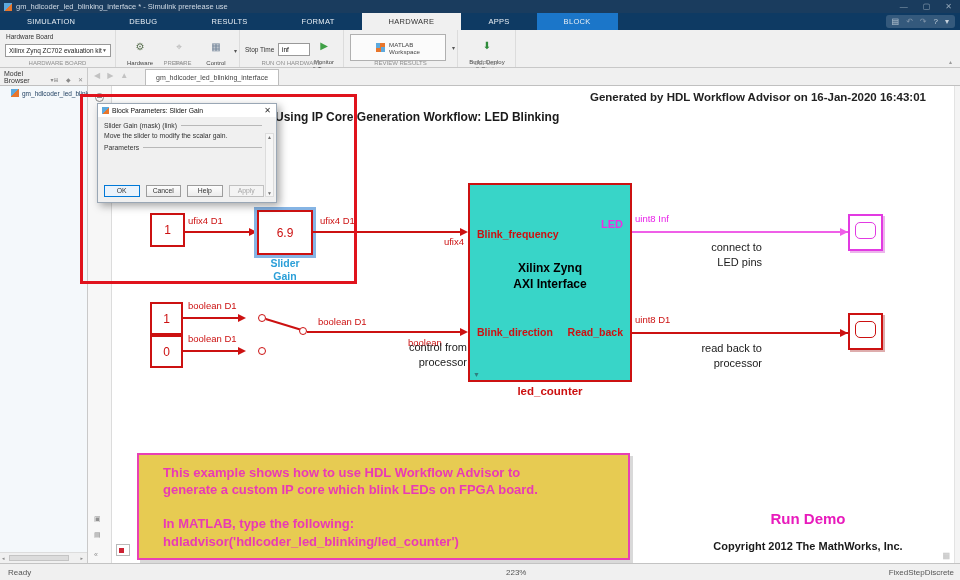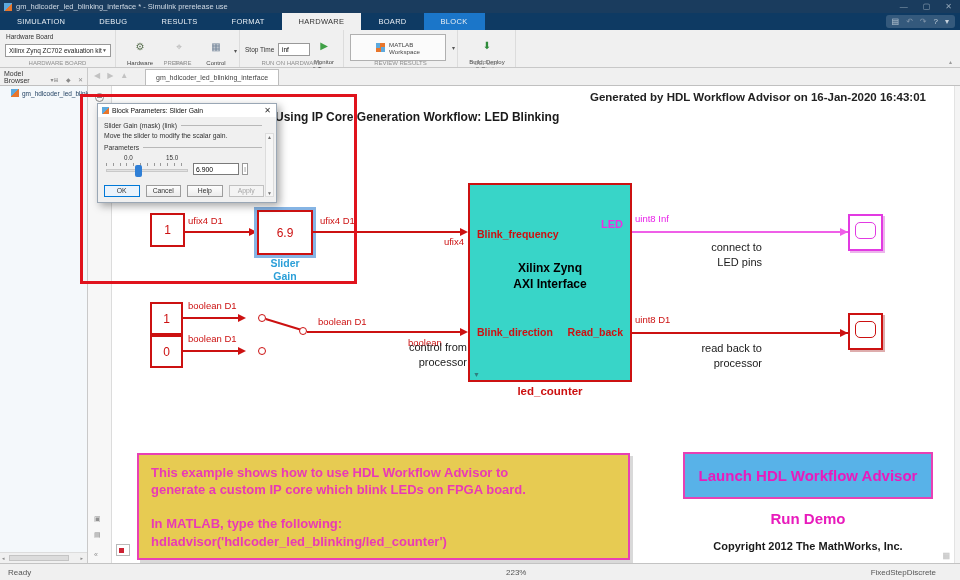--- a/index.html
+++ b/index.html
@@ -9,21 +9,21 @@
   .pre { white-space:pre-line; }
 
   
   .titlebar { height:13px; background:#1a3c5e; display:flex; align-items:center; padding:0 4px; }
   .titlebar .sl-icon { width:8px; height:8px; background:linear-gradient(135deg,#5da9dd 50%,#e8762c 50%); margin-right:4px; }
   .titlebar .t-text { color:#cfd9e4; font-size:7.5px; flex:1; white-space:nowrap; }
   .winbtns { display:flex; gap:15px; margin-right:4px; }
   .winbtns span { color:#93a6b8; font-size:8px; line-height:13px; cursor:default; }
 
   .tabstrip { height:17px; background:#0e3a63; display:flex; align-items:stretch; position:relative; }
-  .rtab { color:#e8eef4; font-size:7.5px; letter-spacing:.3px; line-height:17px; padding:0 17px; white-space:nowrap; }
+  .rtab { color:#e8eef4; font-size:7.5px; letter-spacing:.3px; line-height:17px; padding:0 27px; white-space:nowrap; }
   .rtab.active { background:#f0f0f0; color:#333; }
   .rtab.hl { background:#1b76c9; }
   .qa { position:absolute; right:5px; top:2px; height:13px; background:rgba(255,255,255,.16); border-radius:3px; display:flex; align-items:center; gap:7px; padding:0 6px; }
   .qa span { font-size:8px; color:#c6d2dd; line-height:13px; }
   .qa .dim { color:#7e93a9; }
 
   
   .ribbon { height:38px; background:#f0f0f0; border-bottom:1px solid #c8c8c8; display:flex; position:relative; }
   .rsec { position:relative; border-right:1px solid #dcdcdc; height:100%; }
   .rsec-label { position:absolute; bottom:1px; left:0; right:0; text-align:center; font-size:6px; color:#8f8f8f; white-space:nowrap; }
@@ -104,42 +104,42 @@
   .dlg-scroll .dn { position:absolute; bottom:0; left:0; right:0; text-align:center; font-size:5px; color:#707070; }
   .dlg-buttons { position:absolute; left:6px; right:12px; bottom:5px; display:flex; gap:6px; }
   .dbtn { flex:1; height:12px; font-size:6.8px; color:#333; background:linear-gradient(#fdfdfd,#ececec); border:1px solid #9c9c9c; text-align:center; line-height:10px; }
   .dbtn.ok { border:1px solid #0078d7; background:#eaf3fc; }
   .dbtn.apply { color:#a6a6a6; border-color:#c0c0c0; background:#f4f4f4; }
 
   
   .statusbar { height:17px; background:#f0f0f0; border-top:1px solid #c3c3c3; position:relative; font-size:8px; color:#555; }
   .st-ready { position:absolute; left:8px; top:4px; }
   .st-zoom { position:absolute; left:506px; top:4px; }
-  .st-solver { position:absolute; right:24px; top:4px; }
+  .st-solver { position:absolute; right:6px; top:4px; }
 </style>
 </head>
 <body>
 
 <div class="titlebar">
   <div class="sl-icon"></div>
   <div class="t-text">gm_hdlcoder_led_blinking_interface * - Simulink prerelease use</div>
   <div class="winbtns">
     <span>—</span>
     <span>▢</span>
     <span>✕</span>
   </div>
 </div>
 
 <div class="tabstrip">
   <div class="rtab">SIMULATION</div>
   <div class="rtab">DEBUG</div>
   <div class="rtab">RESULTS</div>
   <div class="rtab">FORMAT</div>
   <div class="rtab active">HARDWARE</div>
-  <div class="rtab">BOARD</div>
+  <div class="rtab">APPS</div>
   <div class="rtab hl">BLOCK</div>
   <div class="qa">
     <span>▤</span>
     <span class="dim">↶</span>
     <span class="dim">↷</span>
     <span>?</span>
     <span>▾</span>
   </div>
 </div>
 
@@ -301,27 +301,26 @@
 
     <div class="wire" style="left:520px; top:246px; width:216px"></div>
     <div class="arr" style="left:728px; top:243px"></div>
     <div class="siglab" style="left:523px; top:228px">uint8 D1</div>
     <div class="blacknote pre" style="left:510px; top:255px; width:140px">read back to
 processor</div>
     <div class="scope" style="left:736px; top:227px; border:2px solid #cc1111; box-shadow:2px 2px 0 rgba(160,20,20,.35)">
       <div class="inner" style="border:1.5px solid #cc1111"></div>
     </div>
 
-    <div class="abs pre" style="left:25px; top:367px; width:493px; height:107px; background:#e7cb52; border:2px solid #e840b4; box-shadow:3px 3px 0 rgba(0,0,0,.15); padding:9px 12px; font-size:13px; color:#e93ab5; line-height:1.32">This example shows how to use HDL Workflow Advisor to
+    <div class="abs pre" style="left:25px; top:367px; width:493px; height:107px; background:#e7cb52; border:2px solid #e840b4; box-shadow:3px 3px 0 rgba(0,0,0,.15); padding:9px 24px; font-size:13px; color:#e93ab5; line-height:1.32">This example shows how to use HDL Workflow Advisor to
 generate a custom IP core which blink LEDs on FPGA board.
 
 In MATLAB, type the following:
   hdladvisor('hdlcoder_led_blinking/led_counter')</div>
 
-    <div class="abs" style="left:571px; top:366px; width:250px; height:47px; background:#58b2e8; border:2px solid #e840b4; display:flex; align-items:center; justify-content:center; font-size:15px; font-weight:bold; color:#e81bbc">Launch HDL Workflow Advisor</div>
     <div class="abs" style="left:571px; top:424px; width:250px; text-align:center; font-size:15px; font-weight:bold; color:#e81bbc">Run Demo</div>
     <div class="abs" style="left:571px; top:454px; width:250px; text-align:center; font-size:11px; color:#1a1a1a">Copyright 2012 The MathWorks, Inc.</div>
 
     <div class="abs" style="left:4px; top:458px; width:14px; height:12px; border:1px solid #b9b9b9; background:#fff">
       <div class="abs" style="left:2px; bottom:2px; width:5px; height:5px; background:#c23"></div>
     </div>
     <div class="abs" style="right:10px; bottom:3px; font-size:8px; color:#ccc">▦</div>
 
     <div class="vscroll"></div>
   </div>
@@ -337,30 +336,20 @@
     <div class="dlg-body">
       <div class="rule-row">
         <span>Slider Gain (mask) (link)</span>
         <span class="rule"></span>
       </div>
       <div class="dlg-desc">Move the slider to modify the scalar gain.</div>
       <div class="rule-row" style="margin-top:5px">
         <span>Parameters</span>
         <span class="rule"></span>
       </div>
-      <div class="slider-zone">
-        <span class="s-min">0.0</span>
-        <span class="s-max">15.0</span>
-        <div class="s-ticks"></div>
-        <div class="s-track">
-          <div class="s-thumb"></div>
-        </div>
-        <input class="s-value" value="6.900" style="">
-        <div class="s-spin">|</div>
-      </div>
       <div class="dlg-scroll">
         <span class="up">▲</span>
         <span class="dn">▼</span>
       </div>
     </div>
     <div class="dlg-buttons">
       <div class="dbtn ok">OK</div>
       <div class="dbtn">Cancel</div>
       <div class="dbtn">Help</div>
       <div class="dbtn apply">Apply</div>

